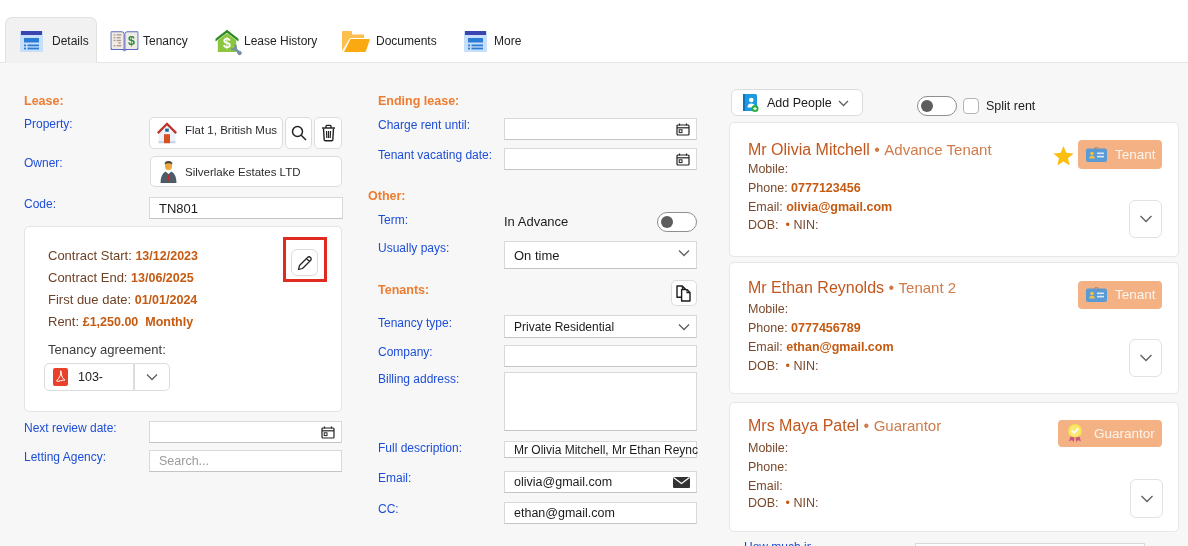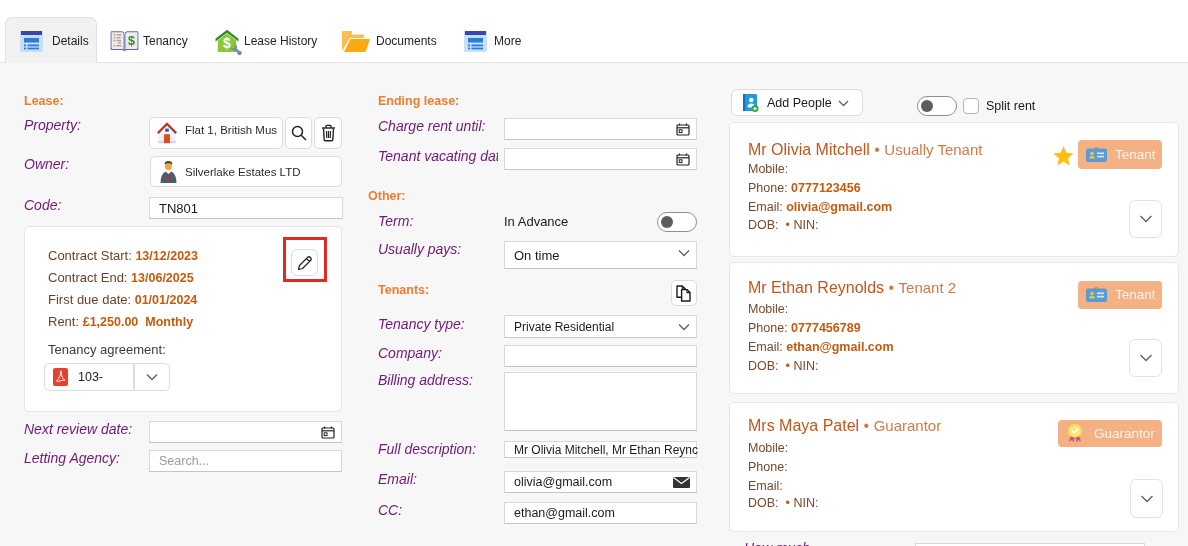--- a/index.html
+++ b/index.html
@@ -5,21 +5,21 @@
 * { margin:0; padding:0; box-sizing:border-box; }
 html,body { width:1188px; height:546px; overflow:hidden; }
 body { font-family:"Liberation Sans", sans-serif; background:#f7f7f7; position:relative; }
 #page { position:absolute; top:0; left:0; width:1188px; height:546px; }
 .abs { position:absolute; }
 
 #topbar { position:absolute; top:0; left:0; width:1188px; height:63px; background:#ffffff; border-bottom:1px solid #e5e5e5; }
 #seltab { position:absolute; top:17px; left:5px; width:92px; height:46px; background:#f1f1f1; border:1px solid #e1e1e1; border-bottom:none; border-radius:7px 7px 0 0; }
 .tabtxt { position:absolute; font-size:12px; color:#242424; top:34px; }
 
-.lbl { position:absolute; font-size:14px; color:#701a75; white-space:nowrap;font-style:italic; }
+.lbl { position:absolute; font-size:12px; color:#1d4ed8; white-space:nowrap; }
 .hd  { position:absolute; font-size:12.5px; font-weight:bold; color:#ED7D31; white-space:nowrap; }
 
 .box { position:absolute; background:#fff; border:1px solid #dcdcdc; border-radius:5px; }
 .inp { position:absolute; background:#fff; border:1px solid #d9d9d9; border-bottom-color:#c4c4c4; border-radius:0; font-size:13px; color:#1b1b1b; }
 .inp .tx { position:absolute; left:9px; top:50%; transform:translateY(-50%); white-space:nowrap; }
 .btn { position:absolute; background:#fff; border:1px solid #dcdcdc; border-radius:5px; }
 .chev { stroke:#5f5f5f; stroke-width:1.3; fill:none; }
 .orangeval { color:#C55A11; font-weight:bold; }
 .card { position:absolute; left:729px; width:450px; background:#fff; border:1px solid #e7e7e7; border-radius:5px; }
 .cname { position:absolute; left:19px; font-size:16px; color:#C2571D; white-space:nowrap; }
@@ -259,21 +259,21 @@
     <svg class="abs" style="left:838px;top:100px" width="11" height="7" viewBox="0 0 11 7">
         <path class="chev" d="M1 1 L5.5 5.5 L10 1"></path>
       </svg>
     <div class="toggle" style="left:917px;top:96px">
         <div class="knob"></div>
       </div>
     <div class="abs" style="left:963px;top:98px;width:16px;height:16px;border:1px solid #b5b5b5;border-radius:4px;background:#fff"></div>
     <div class="abs" style="left:986px;top:99px;font-size:12.5px;color:#1b1b1b">Split rent</div>
 
     <div class="card" style="top:122px;height:135px"></div>
-    <div class="cname" style="top:141px;left:748px">Mr Olivia Mitchell <span style="color:#CF7B49">•</span> <span class="crole">Usually Tenant</span></div>
+    <div class="cname" style="top:141px;left:748px">Mr Olivia Mitchell <span style="color:#CF7B49">•</span> <span class="crole">Advance Tenant</span></div>
     <div class="cline" style="top:162px;left:748px">Mobile:</div>
     <div class="cline" style="top:181px;left:748px">Phone: <span class="orangeval">0777123456</span></div>
     <div class="cline" style="top:200px;left:748px">Email: <span class="orangeval">olivia@gmail.com</span></div>
     <div class="cline" style="top:218px;left:748px">DOB: &nbsp;<span style="color:#C55A11">•</span> NIN:</div>
     <svg class="abs" style="left:1053px;top:146px" width="21" height="20" viewBox="0 0 21 20">
       <path d="M10.5 0 L13.3 6.8 L20.6 7.4 L15 12.2 L16.7 19.4 L10.5 15.5 L4.3 19.4 L6 12.2 L0.4 7.4 L7.7 6.8 Z" fill="#fcbf10"></path>
     </svg>
     <div class="badge" style="left:1078px;top:140px;width:84px;height:29px"></div>
     <svg class="abs" style="left:1086px;top:147px" width="21" height="15" viewBox="0 0 21 15">
       <rect x="0" y="1.5" width="21" height="13.5" rx="2" fill="#5b9bd5"></rect>

